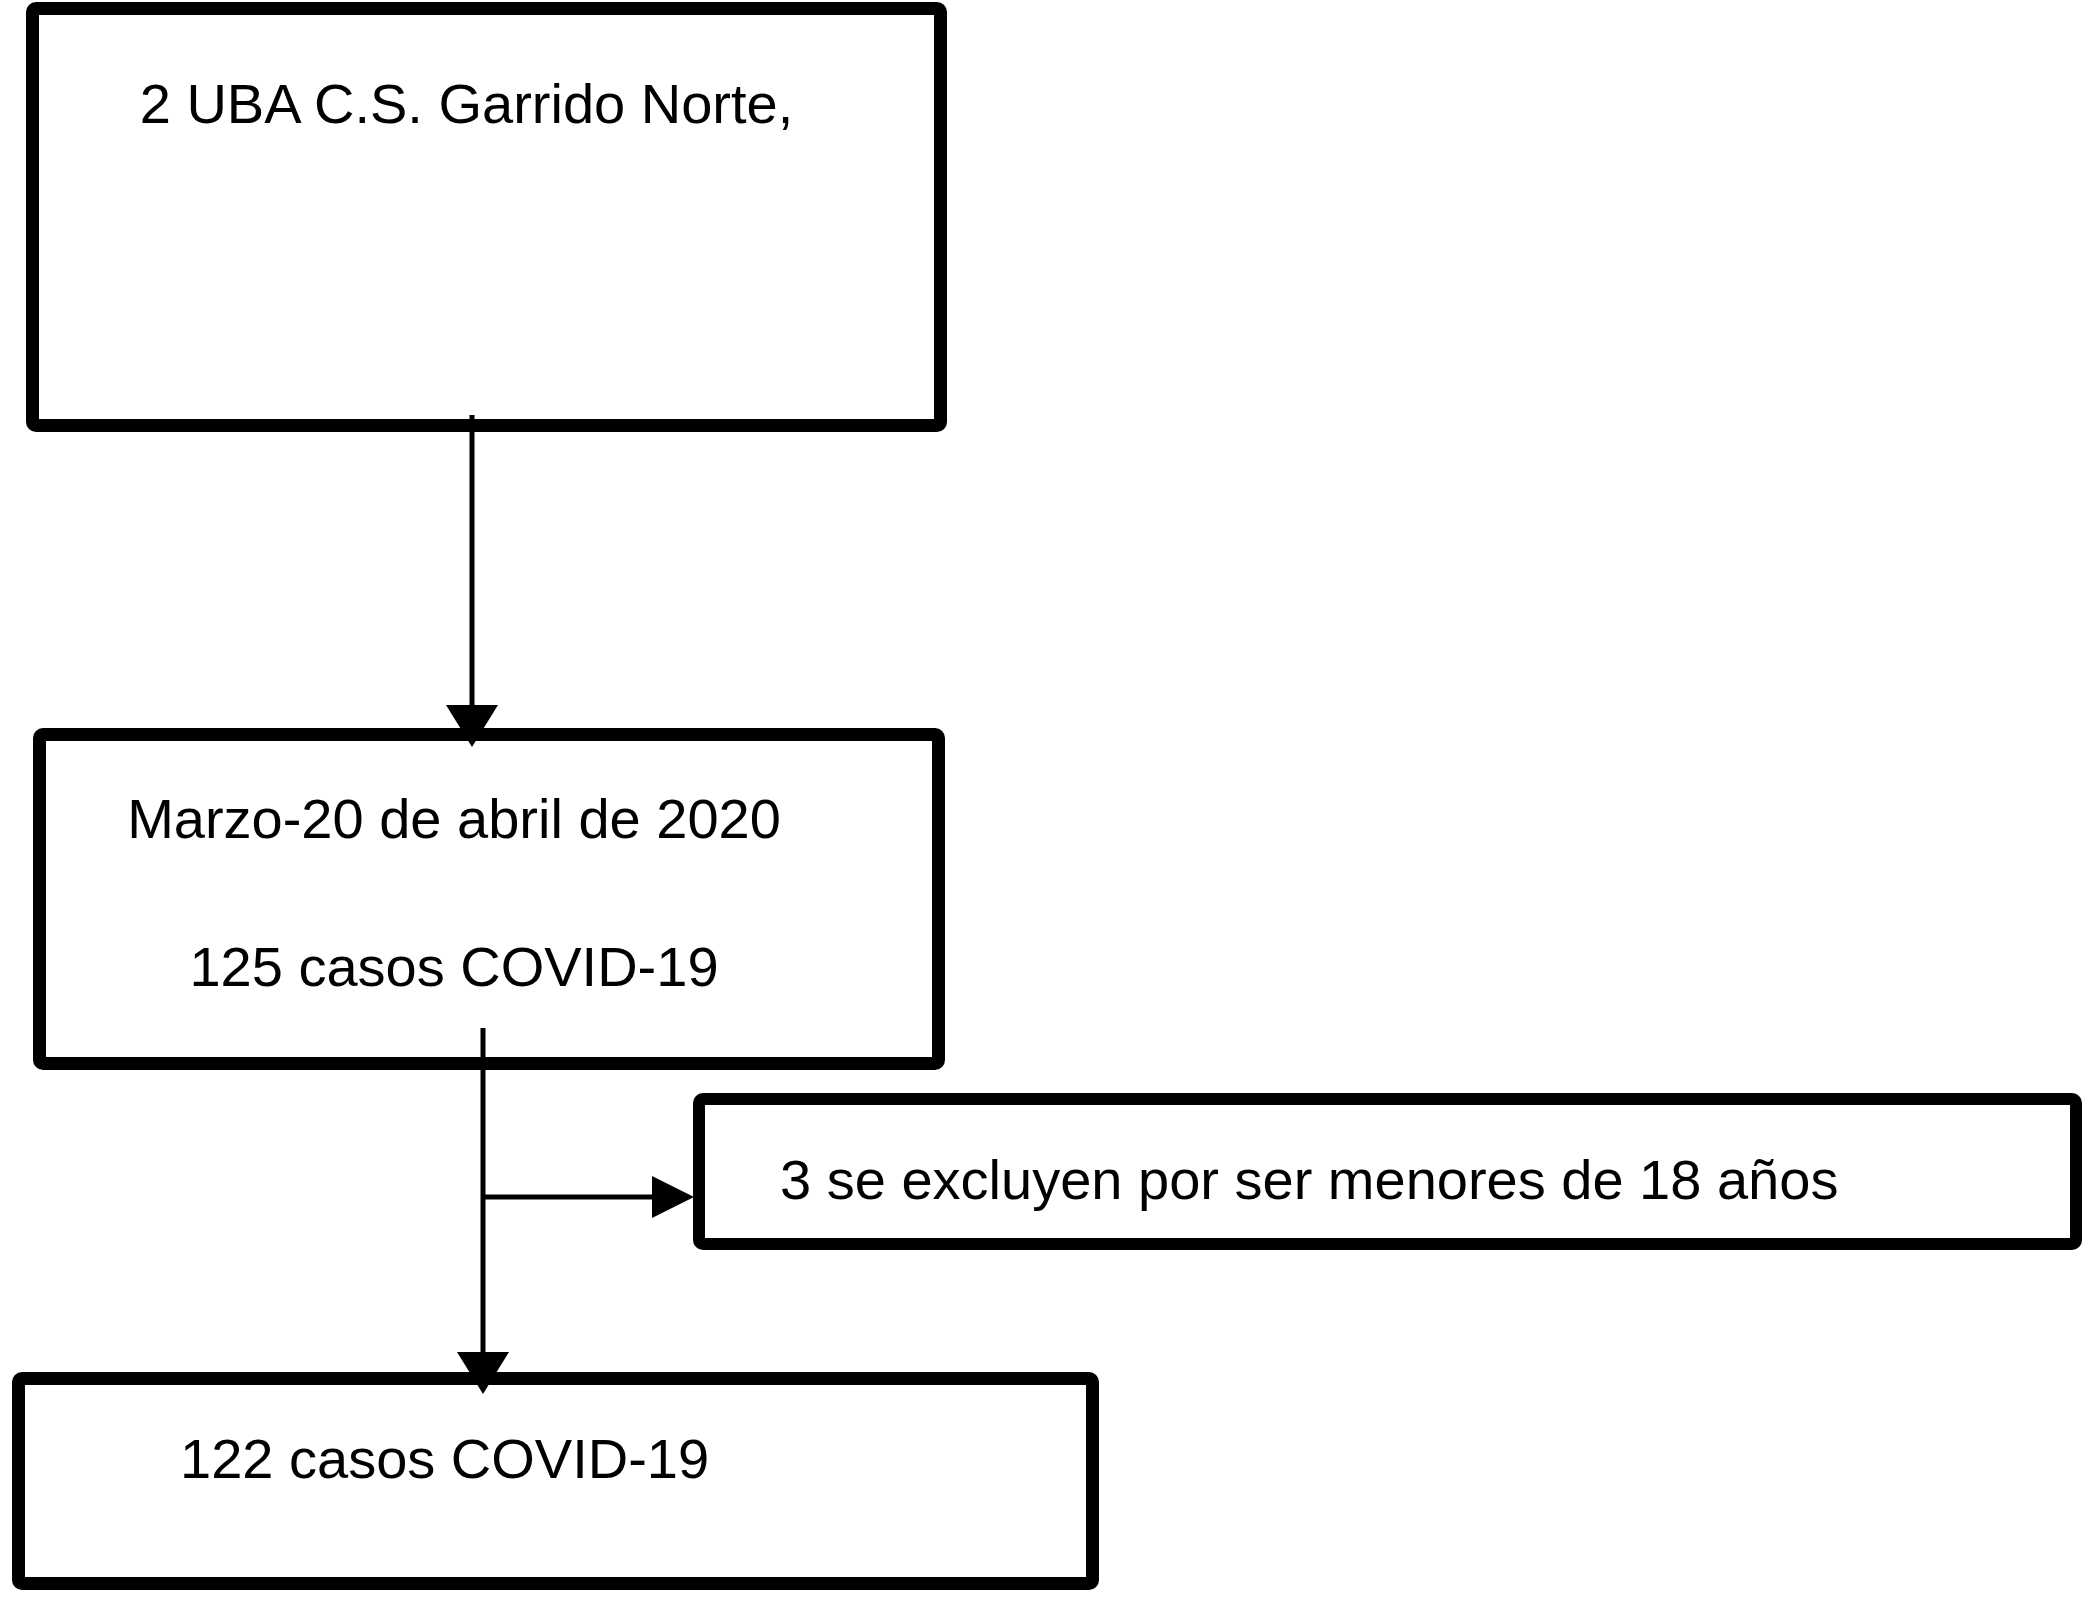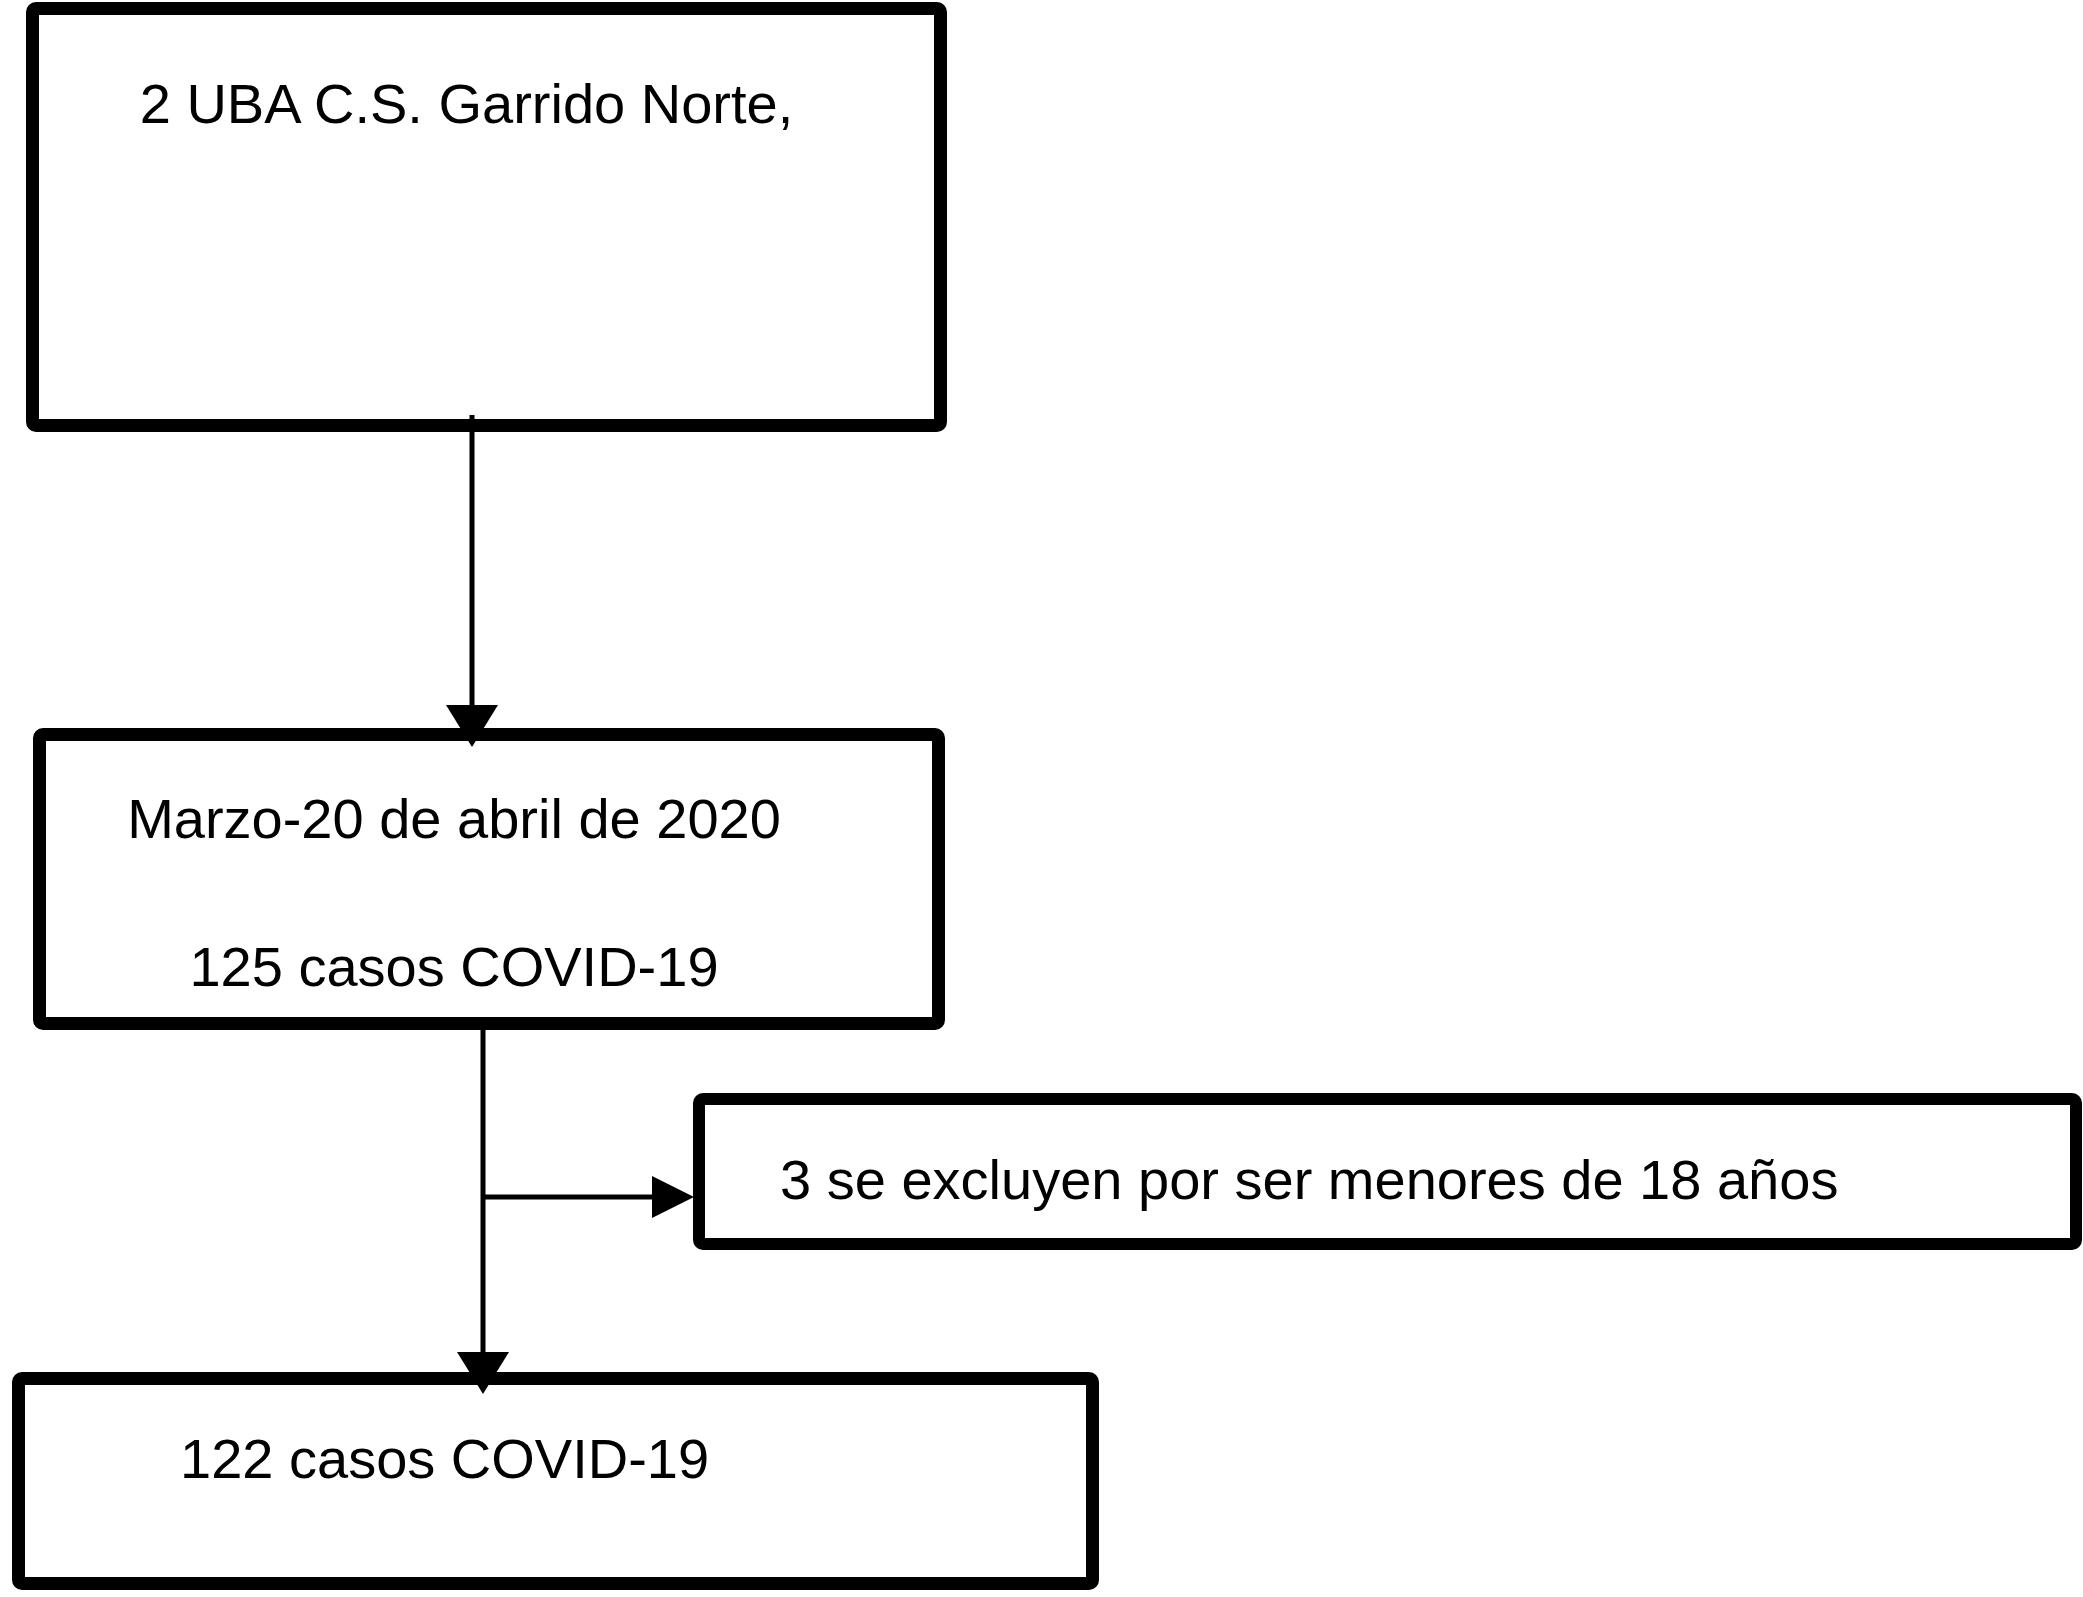--- a/index.html
+++ b/index.html
@@ -31,21 +31,21 @@
 
   .box-site {
     left: 2px; top: 2px; width: 921px; height: 430px;
     display: flex; flex-direction: column; align-items: center;
     padding-top: 41px; padding-right: 40px;
     line-height: 95px;
     text-align: center;
     margin-left: 24px;
   }
   .box-period {
-    left: 33px; top: 728px; width: 912px; height: 302px;
+    left: 33px; top: 728px; width: 912px; height: 342px;
     display: flex; flex-direction: column; align-items: center;
     padding-top: 40px; padding-right: 70px;
     row-gap: 73px;
     line-height: 75px;
     text-align: center;
   }
   .box-exclusion {
     left: 693px; top: 1093px; width: 1389px; height: 157px;
     border-width: 12px;
     padding-top: 37px; padding-left: 75px;

